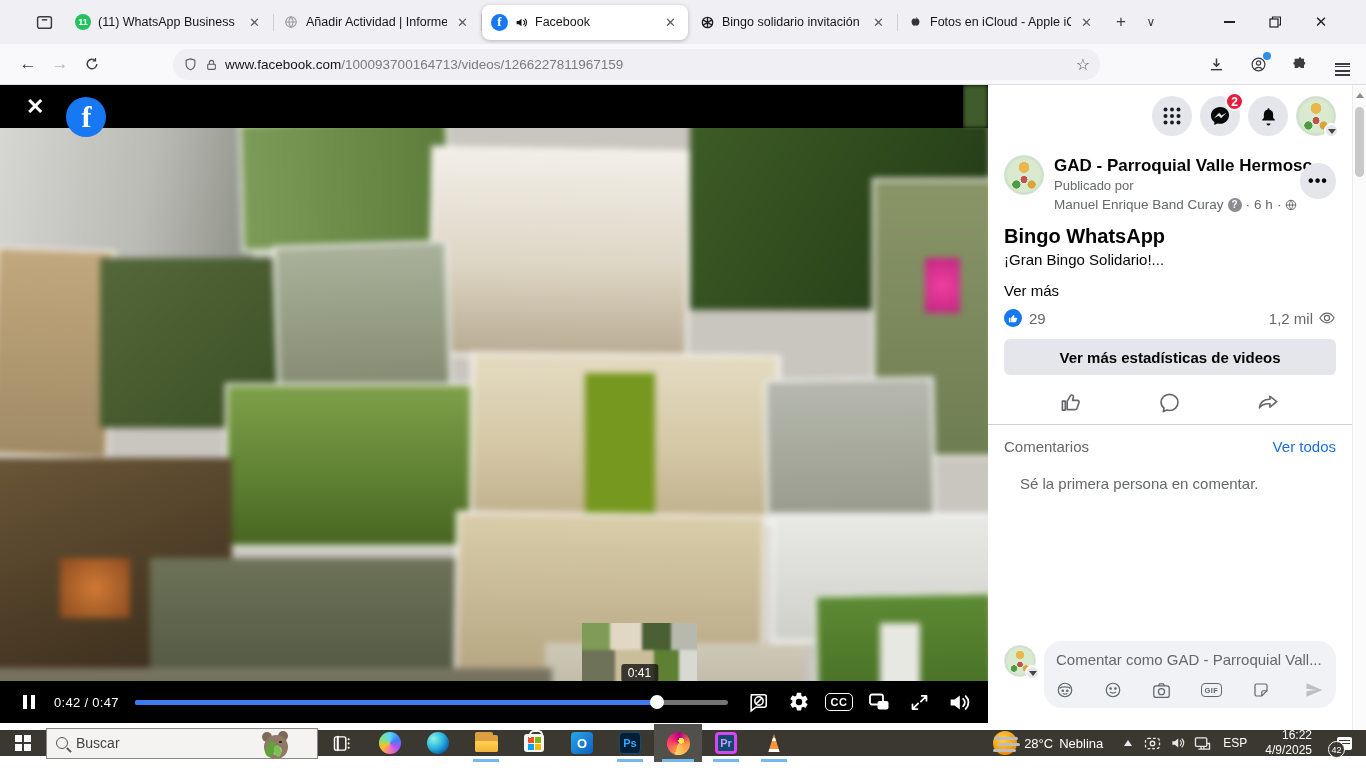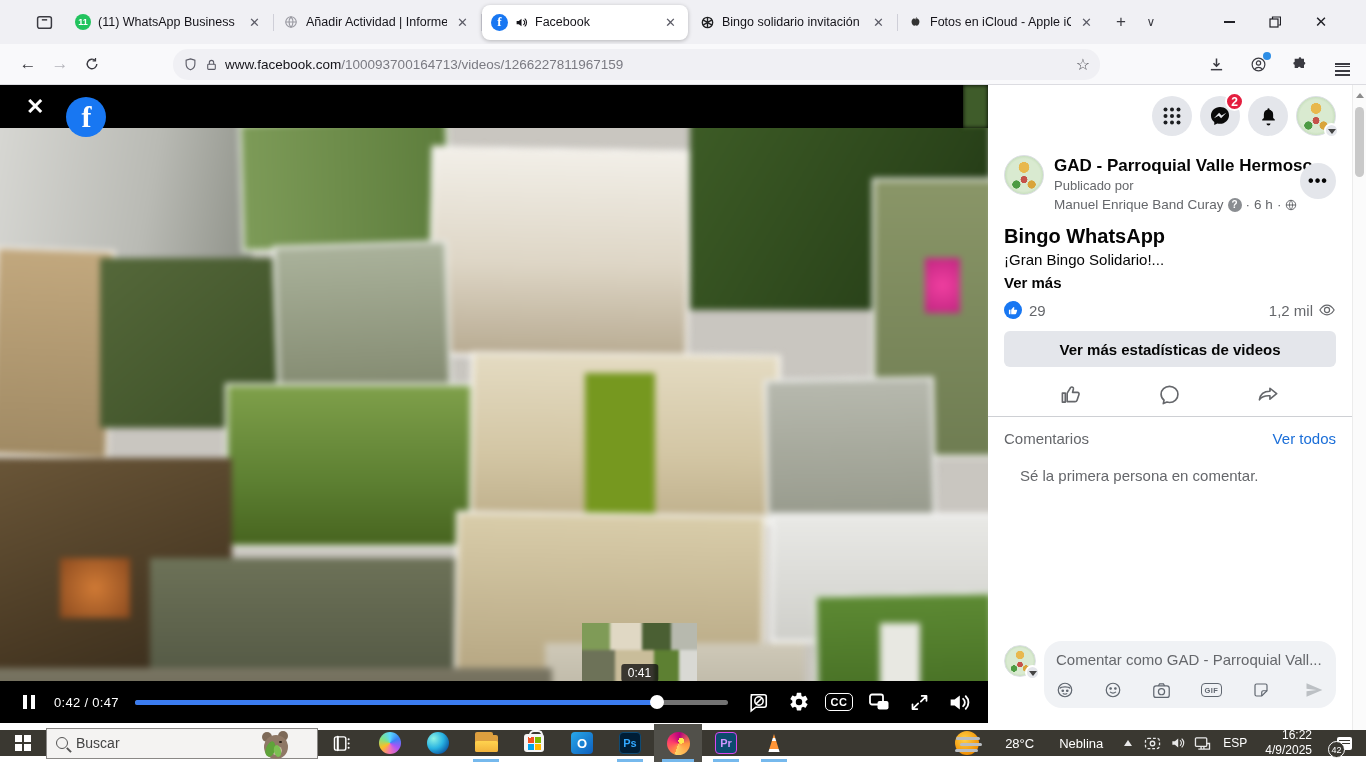--- a/index.html
+++ b/index.html
@@ -71,21 +71,21 @@
   .post{padding:0 16px}
   .phead{display:flex;margin-top:8px;position:relative}
   .pmeta{margin-left:10px;line-height:1.25}
   .pname{font-size:17px;font-weight:bold;color:#050505}
   .ppub{font-size:13px;color:#65676b;margin-top:2px}
   .pauth{font-size:13.5px;color:#65676b;font-weight:500;margin-top:2px;display:flex;align-items:center;gap:4px}
   .qmark{width:14px;height:14px;border-radius:50%;background:#8a8d91;color:#fff;font-size:10px;font-weight:bold;display:flex;align-items:center;justify-content:center}
   .morebtn{position:absolute;right:0;top:8px;width:36px;height:36px;border-radius:50%;background:#e4e6eb;color:#050505;display:flex;align-items:center;justify-content:center;font-size:16px;font-weight:bold;letter-spacing:1px}
   .ptitle{font-size:20px;font-weight:bold;color:#050505;margin-top:12px}
   .pbody{font-size:15px;color:#050505;margin-top:3px}
-  .pmore{font-size:15px;font-weight:bold;color:#050505;margin-top:6px}
+  .pmore{font-size:15px;font-weight:normal;color:#050505;margin-top:14px}
   .reacts{display:flex;align-items:center;margin-top:10px}
   .likecirc{width:18px;height:18px;border-radius:50%;background:#1877f2;display:flex;align-items:center;justify-content:center}
   .rcount{font-size:15px;color:#65676b;margin-left:7px}
   .views{margin-left:auto;display:flex;align-items:center;gap:5px;font-size:15px;color:#65676b}
   .statsbtn{margin-top:12px;height:36px;background:#e4e6eb;border-radius:6px;display:flex;align-items:center;justify-content:center;font-size:15px;font-weight:bold;color:#050505}
   .acts{display:flex;justify-content:space-around;align-items:center;margin-top:10px;padding:6px 18px 10px}
   .divid{height:1px;background:#ced0d4}
   .chead{display:flex;align-items:center;padding:13px 16px 0}
   .chead .t1{font-size:15px;color:#65676b}
   .chead .t2{margin-left:auto;font-size:15px;color:#1a6ed8}
@@ -115,36 +115,36 @@
   .bear .ear{position:absolute;width:10px;height:10px;border-radius:50%;background:#7e6a59}
   .bear .head{position:absolute;left:3px;top:4px;width:24px;height:24px;border-radius:50%;background:#8f7866}
   .bear .muz{position:absolute;left:10px;top:15px;width:11px;height:9px;border-radius:50%;background:#cbbaa5}
   .bear .eye{position:absolute;width:2.5px;height:2.5px;border-radius:50%;background:#2e241c}
   .leaf{position:absolute;right:16px;top:10px;width:9px;height:16px;border-radius:50% 50% 50% 50%/60% 60% 40% 40%;background:#5fa33a;transform:rotate(18deg)}
   .leaf2{position:absolute;right:10px;top:14px;width:7px;height:12px;border-radius:50%;background:#7cbf52;transform:rotate(-14deg)}
   .underln{position:absolute;bottom:0;left:50%;transform:translateX(-50%);width:26px;height:3px;background:#76b9ed}
   .tbslot.ffact{background:#51504a}
   .appsq{width:22px;height:22px;border-radius:4px;display:flex;align-items:center;justify-content:center;font-weight:bold;font-size:11px}
   .ps{background:#001e36;color:#31a8ff;border:1px solid #0f4b74}
-  .pr{background:#0c4a6e;color:#cf96fd;border:1px solid #d946ef}
+  .pr{background:#0c4a6e;color:#cf96fd;border:3px solid #d946ef}
   .edgeic{width:22px;height:22px;border-radius:50%;background:radial-gradient(circle at 30% 30%,#8ff3e4,#29b4e2 45%,#0c59a4 80%)}
   .copilot{width:22px;height:22px;border-radius:50%;background:conic-gradient(#5ad7ff,#3b82f6,#a855f7,#f472b6,#fbbf24,#7ce38b,#5ad7ff)}
   .firefox{width:23px;height:23px;border-radius:50%;background:radial-gradient(circle at 62% 38%,#ffe94d 0 14%,rgba(0,0,0,0) 15%),conic-gradient(from 200deg,#ff9640,#ff3b6b,#b5007f,#ff9640 70%,#ffd567)}
   .folder{position:relative;width:23px;height:17px}
   .folder .bk{position:absolute;inset:0;background:#dd9f3f;border-radius:2px}
   .folder .tab{position:absolute;left:0;top:-3px;width:10px;height:5px;background:#dd9f3f;border-radius:2px 2px 0 0}
   .folder .fr2{position:absolute;left:0;bottom:0;width:100%;height:11px;background:linear-gradient(180deg,#ffd34e,#f2b33c);border-radius:2px}
   .storeic{position:relative;width:20px;height:18px;background:#f5f5f5;border-radius:3px;display:grid;grid-template-columns:6px 6px;grid-template-rows:6px 6px;gap:1px;align-content:center;justify-content:center}
   .storeic::before{content:"";position:absolute;top:-4px;left:5px;width:10px;height:6px;border:2px solid #f5f5f5;border-bottom:none;border-radius:5px 5px 0 0}
   .storeic div:nth-child(1){background:#f25022}.storeic div:nth-child(2){background:#7fba00}
   .storeic div:nth-child(3){background:#00a4ef}.storeic div:nth-child(4){background:#ffb900}
   .outlook{width:22px;height:22px;border-radius:4px;background:linear-gradient(135deg,#28a8ea,#0d5fbe);color:#fff;display:flex;align-items:center;justify-content:center;font-weight:bold;font-size:13px}
   .vlc{width:20px;height:18px;clip-path:polygon(50% 0,78% 100%,22% 100%);background:repeating-linear-gradient(180deg,#ff9537 0 4px,#fff 4px 7px,#ff9537 7px 11px)}
   .tright{margin-left:auto;display:flex;align-items:center;height:38px}
-  .weather{display:flex;align-items:center;gap:25px;padding:0 12px;height:38px}
+  .weather{display:flex;align-items:center;gap:6px;padding:0 12px;height:38px}
   .sunfog{position:relative;width:26px;height:26px}
   .sunfog .sun{position:absolute;inset:1px;border-radius:50%;background:radial-gradient(circle at 40% 35%,#ffd24a,#f08c00 75%)}
   .sunfog i{position:absolute;height:2.5px;background:#b9bdc2;border-radius:2px}
   .wtxt{font-size:13px;color:#fff;white-space:nowrap}
   .trayic{width:25px;height:38px;display:flex;align-items:center;justify-content:center;flex:none}
   .chevup{border-left:4.5px solid transparent;border-right:4.5px solid transparent;border-bottom:6px solid #e8e8e8}
   .esp{font-size:12px;padding:0 8px}
   .clock{font-size:12px;line-height:1.25;text-align:right;padding:0 10px;white-space:nowrap}
   .notif{position:relative;width:44px;height:38px;display:flex;align-items:center;justify-content:center}
   .notifpanel{width:15px;height:13px;background:#fff;border-radius:2px 2px 2px 0;position:relative}

